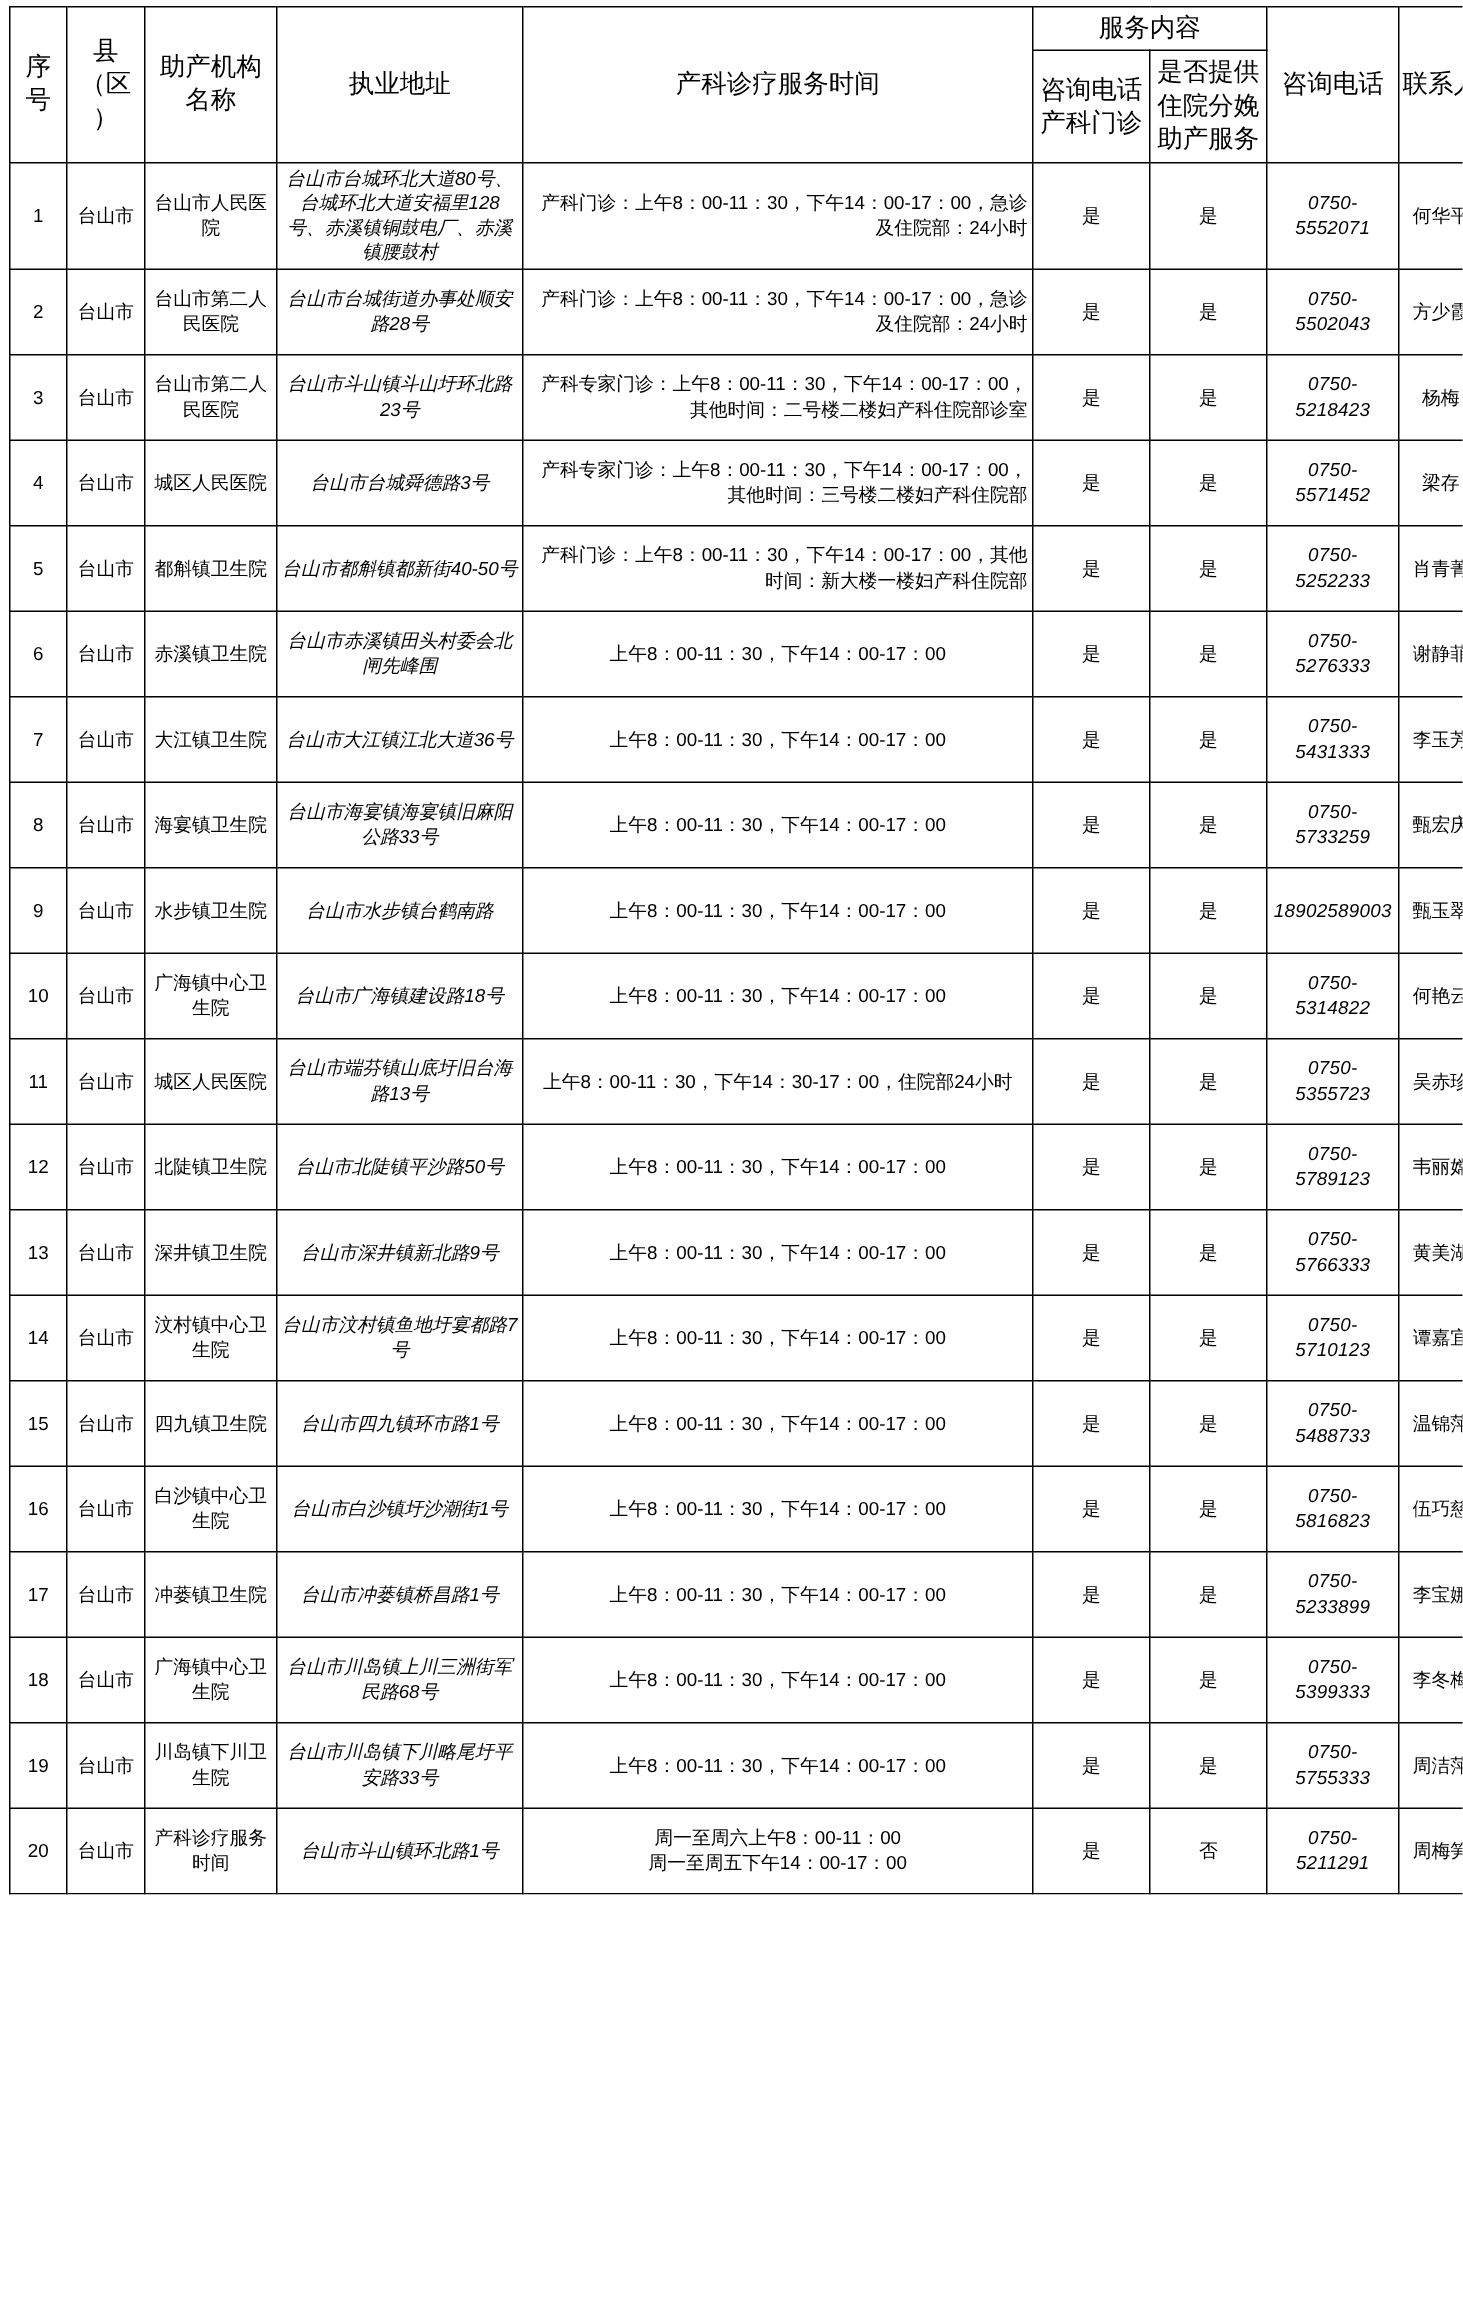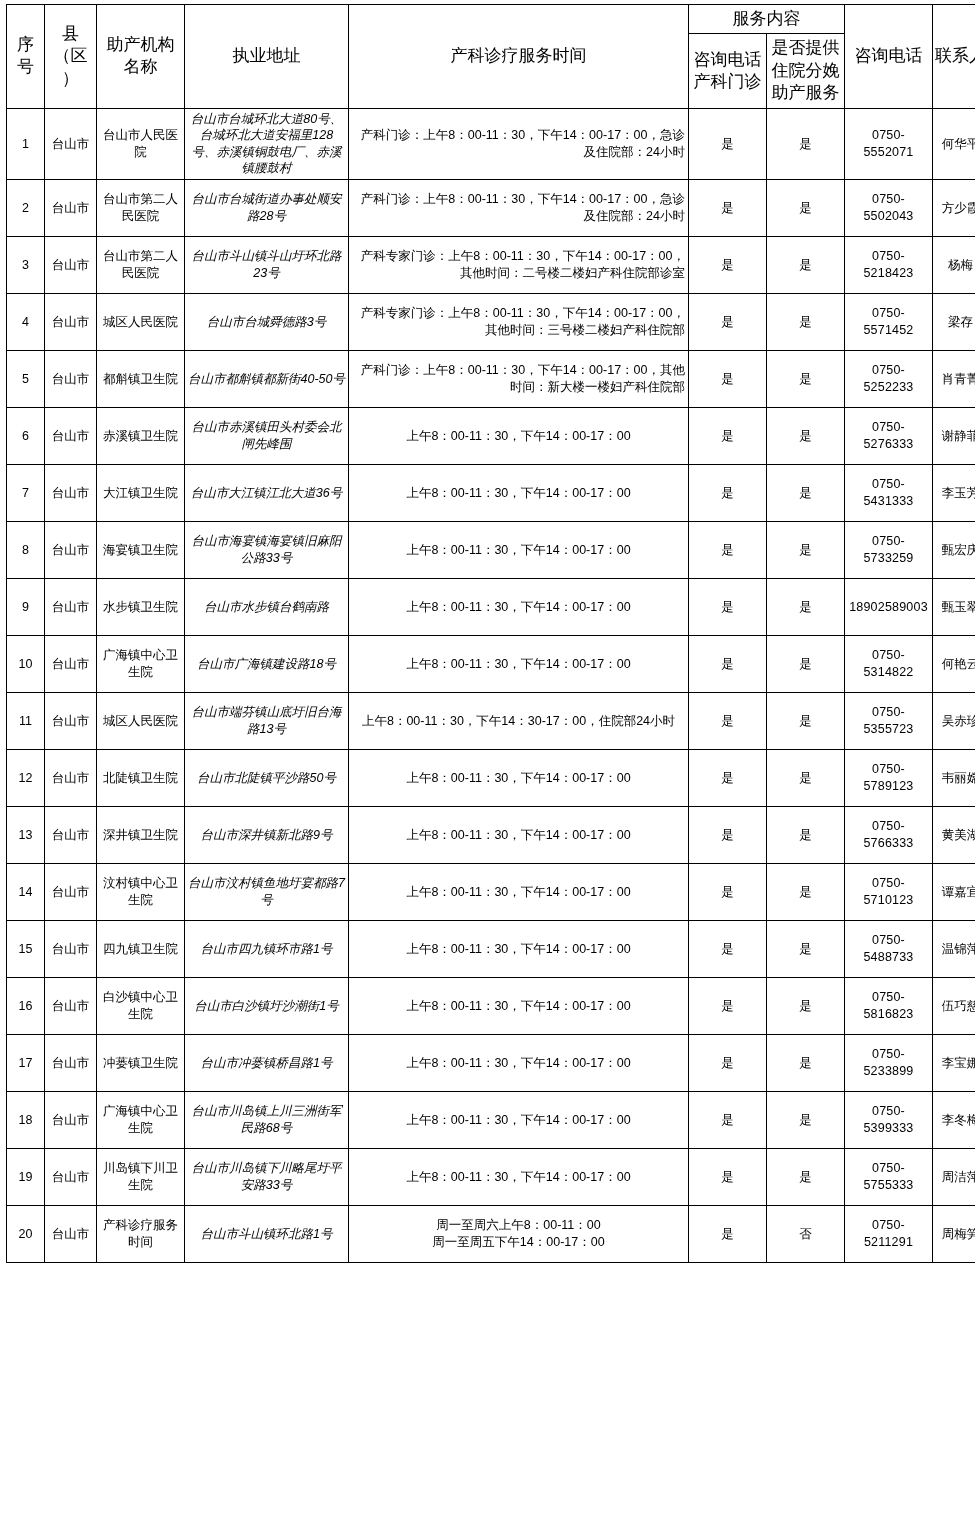--- a/index.html
+++ b/index.html
@@ -64,21 +64,21 @@
   td.addr { font-size: 12.5px; font-style: italic; }
   td.time {
     font-size: 12.5px;
     text-align: center;
   }
   td.time.left {
     text-align: right;
     padding-left: 8px;
   }
   td.yesno { font-size: 12.5px; }
-  td.phone { font-size: 12.5px; letter-spacing: 0.2px; }
+  td.phone { font-size: 12.5px; letter-spacing: 0.2px; font-style: italic; }
   td.person { font-size: 12.5px; }
   .row-tall td { height: 52px; }
 </style>
 </head>
 <body>
 
 <div class="sheet">
   <table class="grid">
     <colgroup>
       <col class="c-idx">

